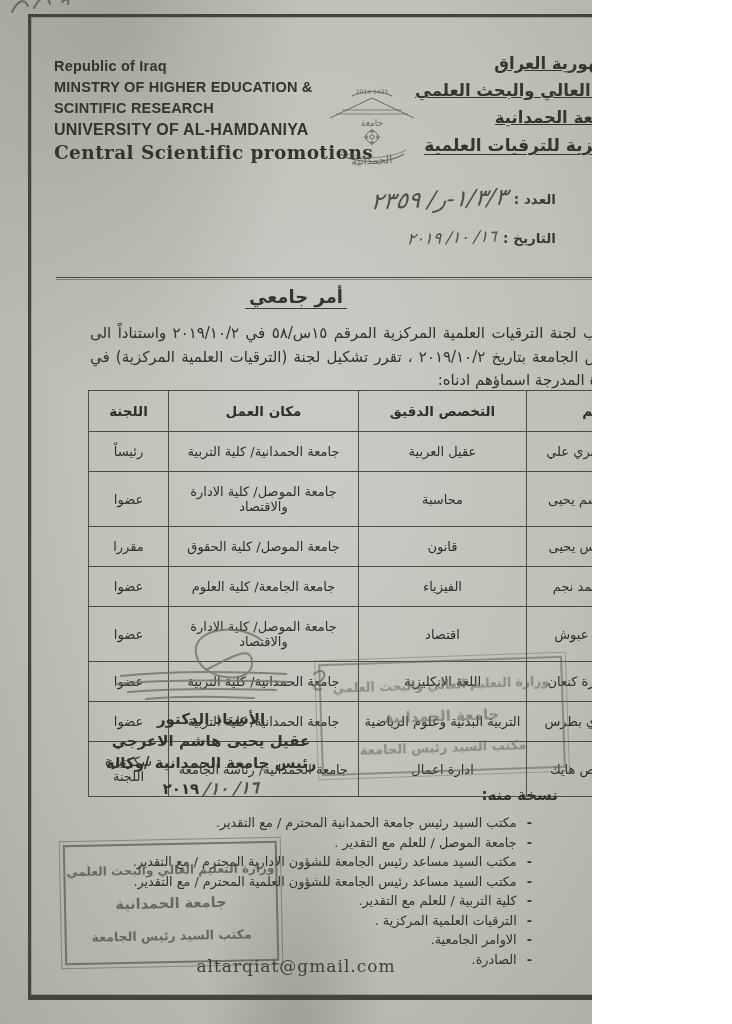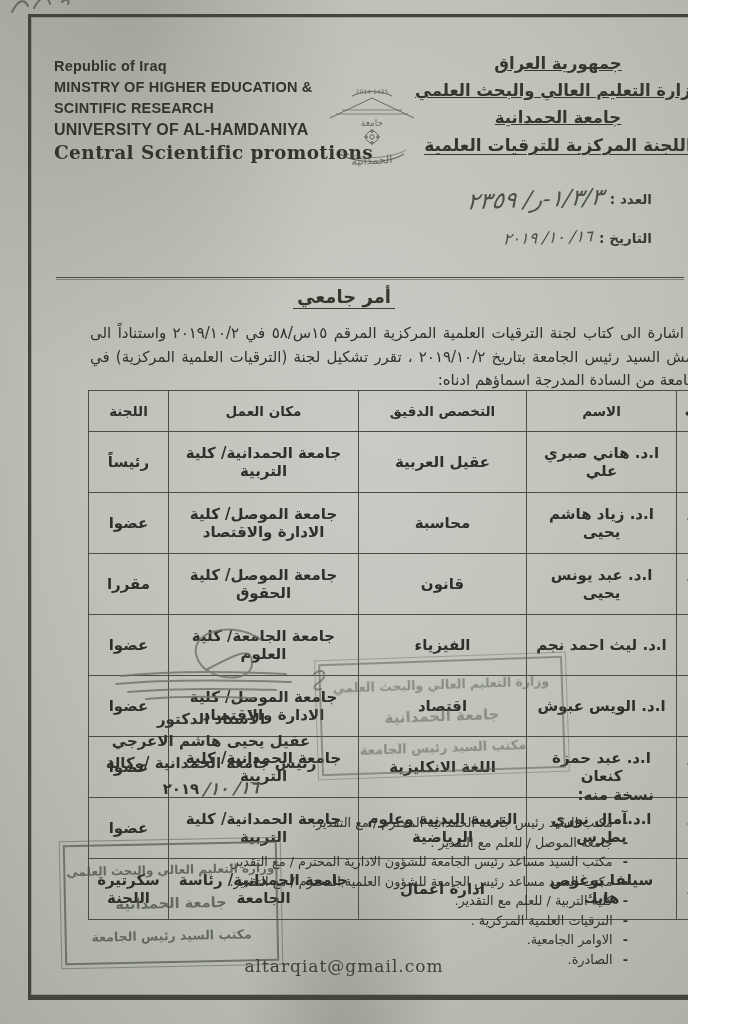--- a/index.html
+++ b/index.html
@@ -1,18 +1,18 @@
 <!DOCTYPE html>
 <html lang="ar"><head>
 <meta charset="utf-8">
 <style>
   * { margin:0; padding:0; box-sizing:border-box; }
   body { width:732px; height:1024px; overflow:hidden; font-family:"DejaVu Sans", sans-serif; }
   .page {
-    position:relative; width:688px; height:1024px; overflow:hidden;
+    position:relative; width:592px; height:1024px; overflow:hidden;
     background:
       radial-gradient(ellipse at 20% 0%, rgba(60,62,55,.18), transparent 28%),
       radial-gradient(ellipse at 50% 104%, rgba(55,58,50,.22), transparent 22%),
       radial-gradient(ellipse at 55% 42%, #c9ccc4 0%, #bdc1b8 55%, #a9ada3 100%);
     color:#35372f;
   }
   .frame {
     position:absolute; left:28px; top:14px; width:674px; height:986px;
     border:3px solid #43453d; border-bottom-width:5px;
     box-shadow: inset 0 0 0 1px rgba(67,69,61,.25);
@@ -54,21 +54,21 @@
                 font-size:15px; line-height:23.5px; text-align:justify; text-align-last:right;
                 font-weight:500; color:#2f312a; text-indent:22px; }
 
   
   table.committee { position:absolute; left:88px; top:390px; width:618px; direction:rtl;
                     border-collapse:collapse; table-layout:fixed; }
   table.committee th, table.committee td {
       border:1.4px solid #4b4d44; text-align:center; vertical-align:middle;
       padding:12px 3px; color:#2e302a; overflow:hidden; }
   table.committee th { font-size:13.5px; font-weight:700; height:26px; }
-  table.committee td { font-size:15px; font-weight:700; height:22px; }
+  table.committee td { font-size:13px; font-weight:400; height:22px; }
   table.committee tr.tall td { height:40px;margin-top:48px; }
   col.c-no{width:30px} col.c-name{width:150px} col.c-spec{width:168px} col.c-work{width:190px} col.c-role{width:80px}
 
   .row4-arrow { position:absolute; left:692px; top:468px; }
 
   
   .sig-squiggle { position:absolute; left:86px; top:626px; opacity:.8; }
   .sig-block { position:absolute; left:92px; top:708px; width:238px; text-align:center; direction:rtl; }
   .sig-block div { font-weight:700; font-size:15px; line-height:22px; color:#31332c; }
   .sig-date { margin-top:3px; font-size:15px; }

